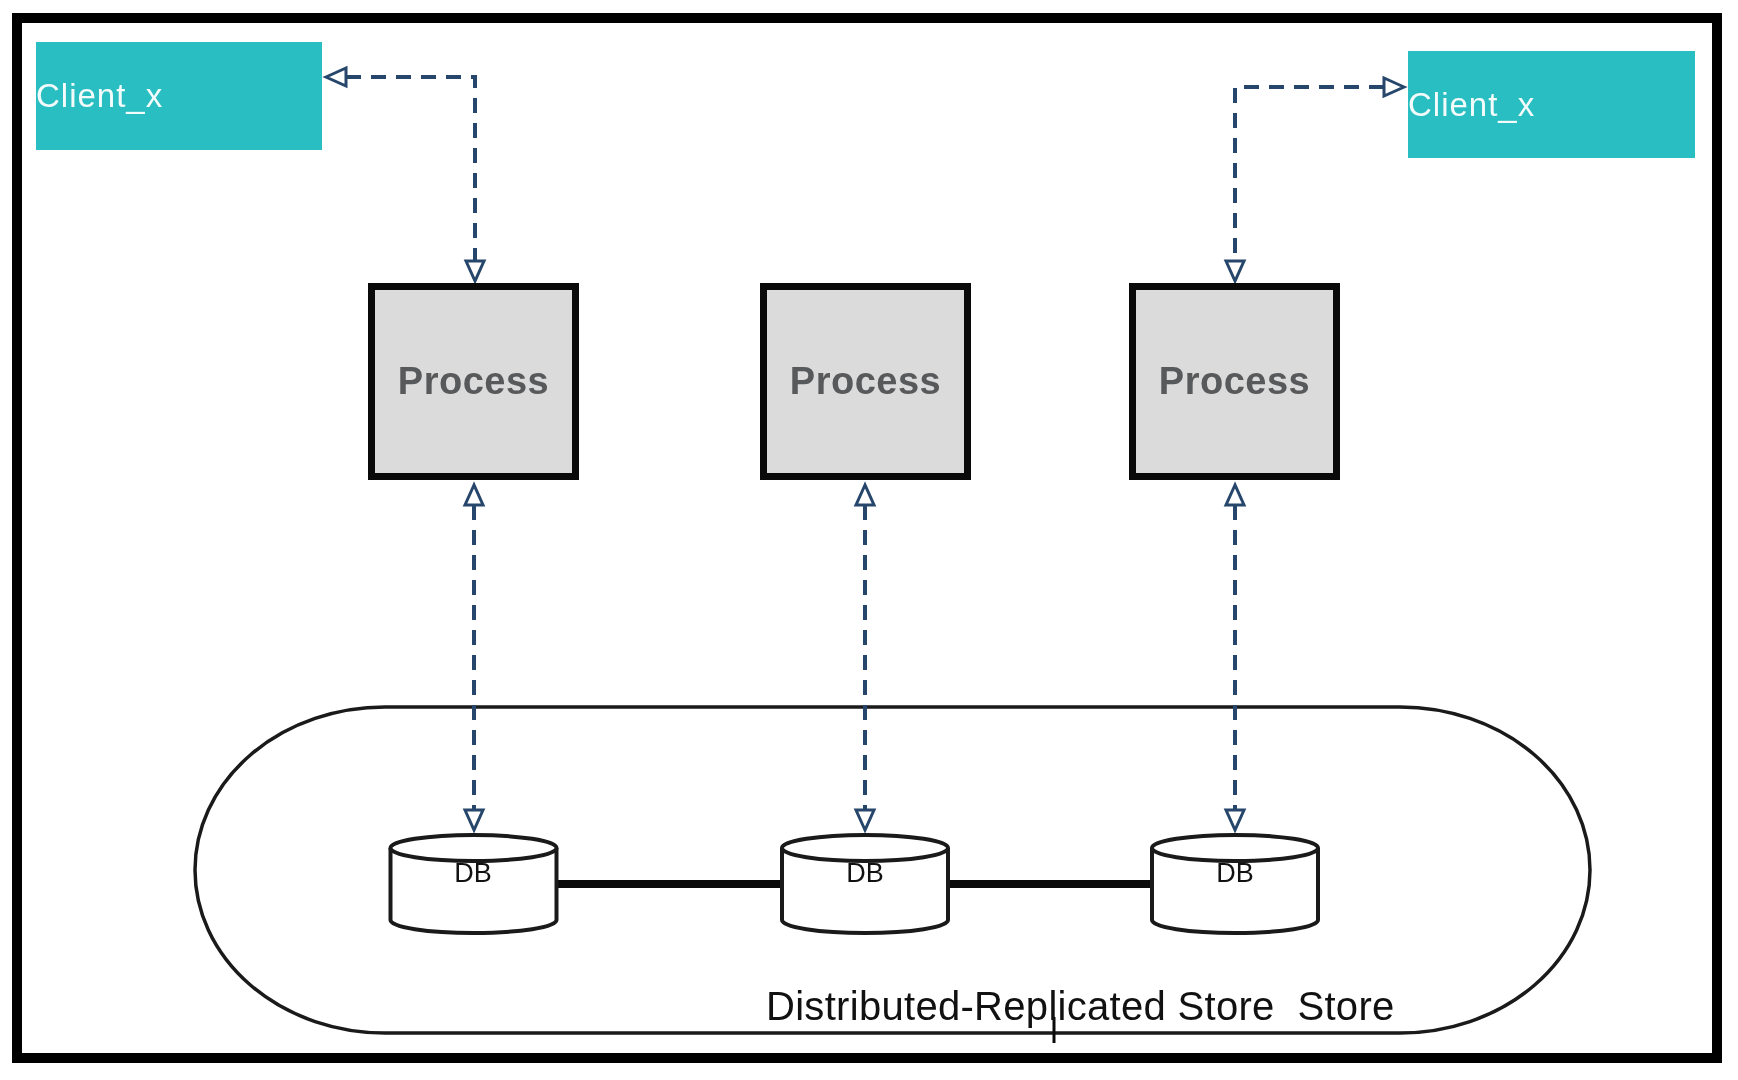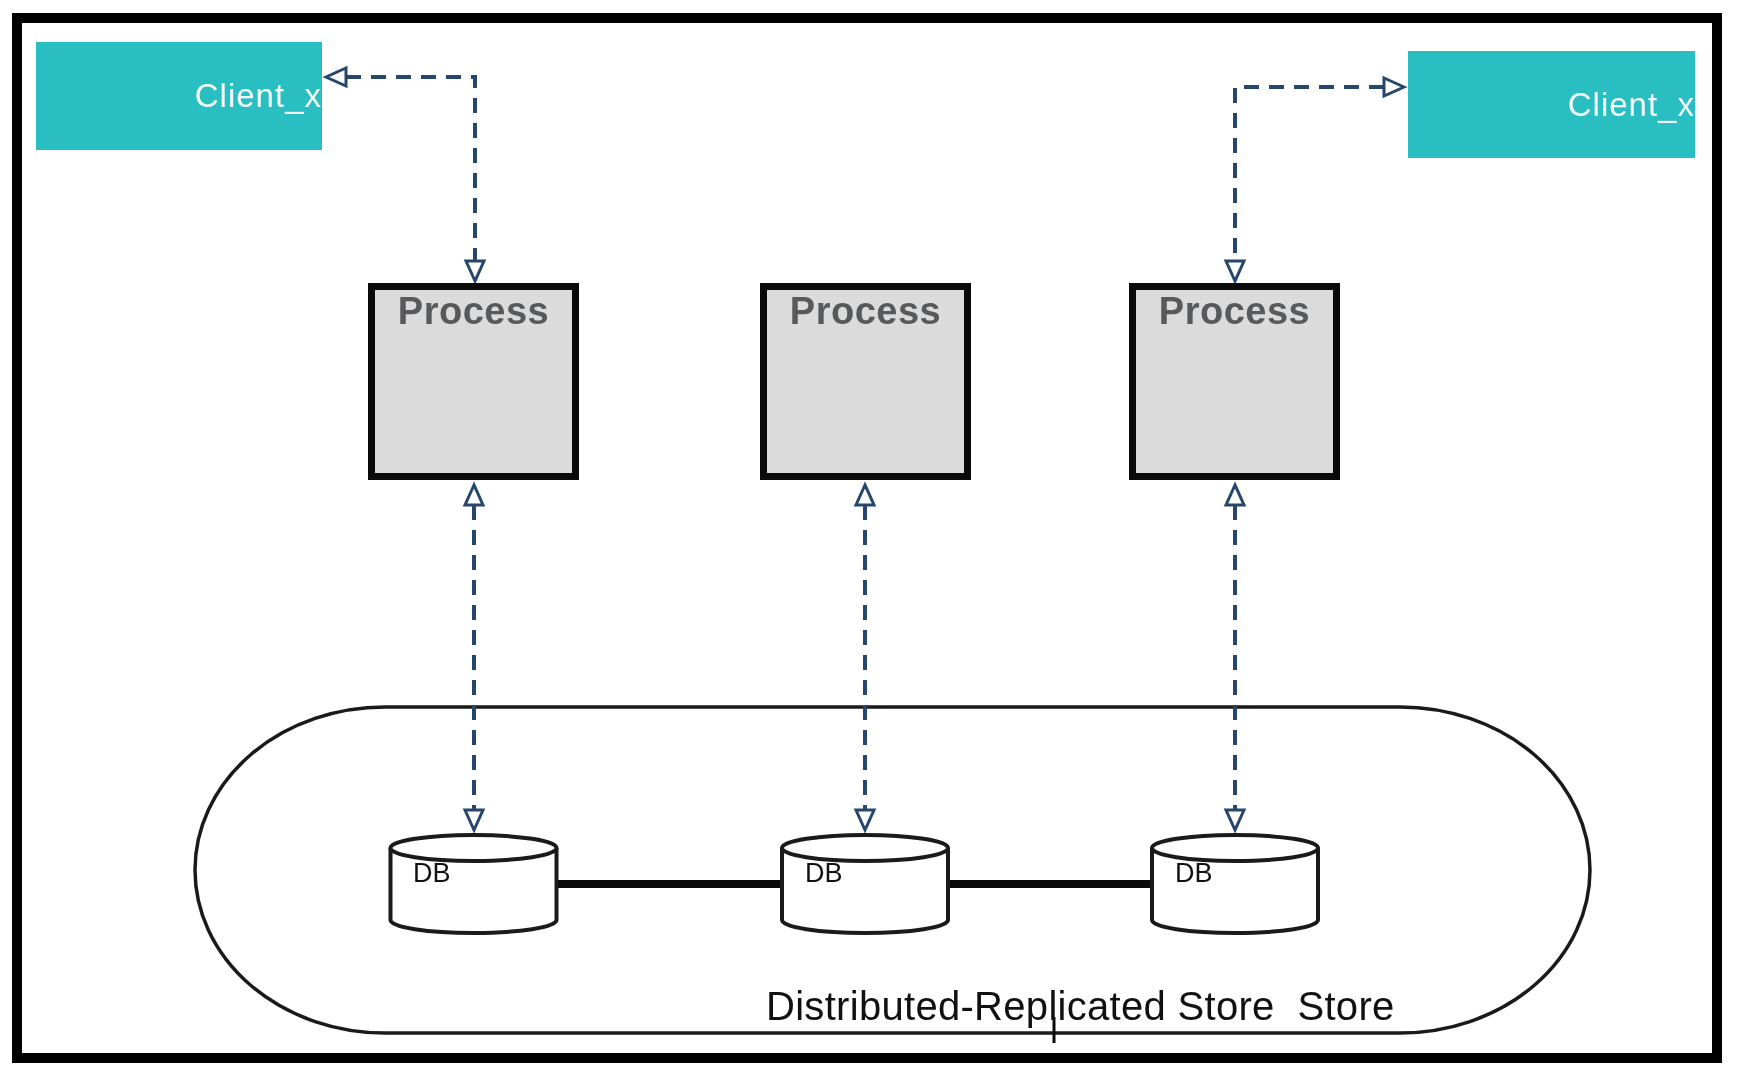--- a/index.html
+++ b/index.html
@@ -15,45 +15,46 @@
     position: absolute;
     left: 12px; top: 13px;
     width: 1710px; height: 1050px;
     border: 10px solid #000000;
     box-sizing: border-box;
   }
   .layer { position: absolute; left: 0; top: 0; width: 1738px; height: 1080px; }
   .client-box {
     position: absolute;
     background: #29BEC1;
-    display: flex; align-items: center; justify-content: flex-end;
+    display: flex; align-items: center; justify-content: flex-start;
     color: #f4fbfb;
     font-size: 33px;
     letter-spacing: 1px;
   }
   .client-left  { left: 36px;   top: 42px; width: 286px; height: 108px; }
   .client-right { left: 1408px; top: 51px; width: 287px; height: 107px; }
   .process-box {
     position: absolute;
     top: 283px; height: 197px; width: 211px;
     background: #DBDBDB;
     border: 7px solid #0a0a0a;
     box-sizing: border-box;
-    display: flex; justify-content: center;
+    display: flex; align-items: center; justify-content: center;
     color: #58595B;
     font-size: 38px;
     font-weight: 600;
     letter-spacing: 0.5px;
   }
   .process-1 { left: 368px; }
   .process-2 { left: 760px; }
   .process-3 { left: 1129px; }
   .db-label {
     position: absolute;
     top: 858px; width: 120px;
+    text-align: center;
     color: #111111;
     font-size: 27px;
   }
   .db-label-1 { left: 413px; }
   .db-label-2 { left: 805px; }
   .db-label-3 { left: 1175px; }
   .store-label {
     position: absolute;
     left: 766px; top: 984px;
     width: 700px;

